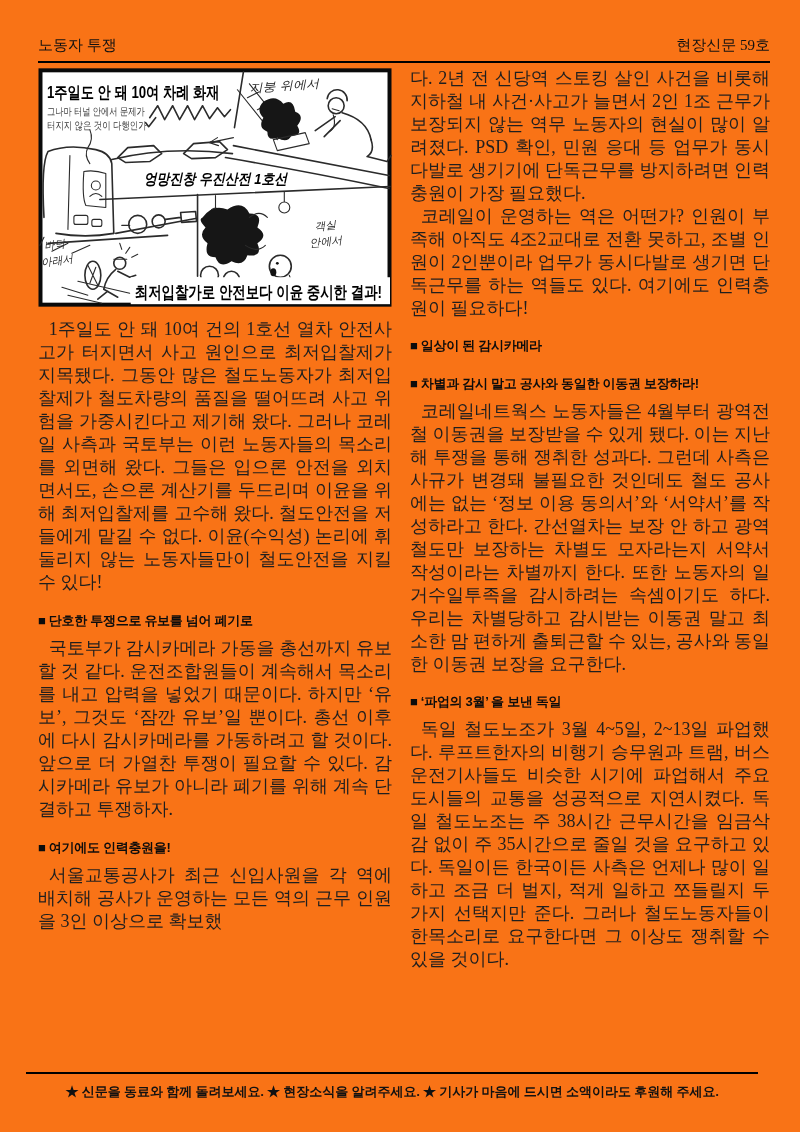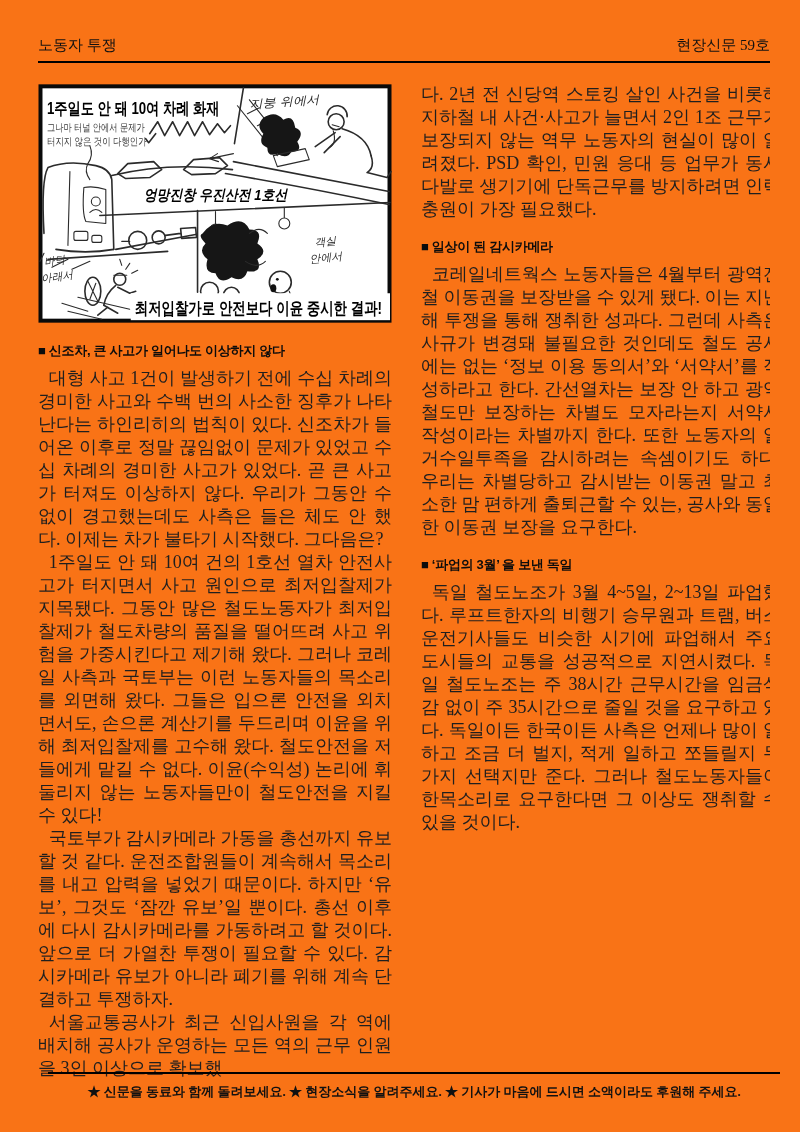--- a/index.html
+++ b/index.html
@@ -6,38 +6,38 @@
   .page {
     position:relative; width:800px; height:1132px; margin:0 auto;
     background:#f97316; color:#222;
     font-family:"Liberation Serif", serif;
     overflow:hidden;
   }
   .content { position:absolute; left:38px; width:732px; top:36px; }
   .masthead { display:flex; justify-content:space-between; align-items:baseline;
     font-size:15px; color:#111; }
   .top-rule { border:none; border-top:2px solid #000; margin:6px 0 0 0; }
-  .columns { display:flex; gap:29px; margin-top:20px; height:1004px; overflow:hidden; }
+  .columns { display:flex; gap:18px; margin-top:4px; height:1004px; overflow:hidden; }
   .col-left { width:354px; flex:0 0 354px; }
   .col-right { width:360px; flex:0 0 360px; }
   .cartoon { margin:0 0 10px 0; }
   .cartoon svg { display:block; }
   h2.sec-head {
     font-family:"Liberation Sans", sans-serif;
     font-size:13px; font-weight:bold; color:#0c0c0c;
     letter-spacing:-0.3px; white-space:nowrap;
     margin:15px 0 4px 0; line-height:24px;
   }
   .col-right h2.sec-head:first-of-type { margin-top:14px; }
   p.body-text {
     margin:0; font-size:18px; line-height:23px; text-align:justify;
     text-indent:0.6em; color:#1f1f1f; word-break:normal;
   }
   p.no-indent { text-indent:0; }
-  .page-footer { position:absolute; left:48px; width:732px; top:1072px; }
+  .page-footer { position:absolute; left:26px; width:732px; top:1072px; }
   .bottom-rule { border:none; border-top:2px solid #000; margin:0; }
   .footer-text {
     margin:9px 0 0 0; text-align:center; font-size:13px; font-weight:bold;
     color:#111; font-family:"Liberation Serif", serif;
   }
   
   .sk  { fill:none; stroke:#2b2b2b; stroke-width:1.6; stroke-linecap:round; stroke-linejoin:round; }
   .skt { fill:none; stroke:#2b2b2b; stroke-width:1.1; stroke-linecap:round; stroke-linejoin:round; }
   .blob { fill:#161616; stroke:none; }
   text.ct-title { font:bold 16.5px "Liberation Sans", sans-serif; fill:#000; }
@@ -151,41 +151,41 @@
             <text class="ct-train" x="106" y="117" textLength="144" lengthAdjust="spacingAndGlyphs">엉망진창 우진산전 1호선</text>
             <text class="ct-hand-sm" x="6" y="181" textLength="21" lengthAdjust="spacingAndGlyphs" transform="rotate(-7 16 177)">바닥</text>
             <text class="ct-hand-sm" x="3" y="197" textLength="32" lengthAdjust="spacingAndGlyphs" transform="rotate(-7 19 193)">아래서</text>
             <text class="ct-hand-sm" x="277" y="162" textLength="22" lengthAdjust="spacingAndGlyphs" transform="rotate(-6 288 158)">객실</text>
             <text class="ct-hand-sm" x="272" y="178" textLength="33" lengthAdjust="spacingAndGlyphs" transform="rotate(-6 288 174)">안에서</text>
             <text class="ct-cap" x="97" y="231" textLength="248" lengthAdjust="spacingAndGlyphs">최저입찰가로 안전보다 이윤 중시한 결과!</text>
           </svg>
         </figure>
 
         <section>
-          <h2 class="sec-head">■ 신조차, 큰 사고가 일어나도 이상하지 않다</h2>
-          <p class="body-text">대형 사고 1건이 발생하기 전에 수십 차례의 경미한 사고와 수백 번의 사소한 징후가 나타난다는 하인리히의 법칙이 있다. 신조차가 들어온 이후로 정말 끊임없이 문제가 있었고 수십 차례의 경미한 사고가 있었다. 곧 큰 사고가 터져도 이상하지 않다. 우리가 그동안 수없이 경고했는데도 사측은 들은 체도 안 했다. 이제는 차가 불타기 시작했다. 그다음은?</p>
-        </section>
-        <section>
           <p class="body-text">1주일도 안 돼 10여 건의 1호선 열차 안전사고가 터지면서 사고 원인으로 최저입찰제가 지목됐다. 그동안 많은 철도노동자가 최저입찰제가 철도차량의 품질을 떨어뜨려 사고 위험을 가중시킨다고 제기해 왔다. 그러나 코레일 사측과 국토부는 이런 노동자들의 목소리를 외면해 왔다. 그들은 입으론 안전을 외치면서도, 손으론 계산기를 두드리며 이윤을 위해 최저입찰제를 고수해 왔다. 철도안전을 저들에게 맡길 수 없다. 이윤(수익성) 논리에 휘둘리지 않는 노동자들만이 철도안전을 지킬 수 있다!</p>
         </section>
         <section>
+          <h2 class="sec-head">■ 단호한 투쟁으로 유보를 넘어 폐기로</h2>
           <p class="body-text">국토부가 감시카메라 가동을 총선까지 유보할 것 같다. 운전조합원들이 계속해서 목소리를 내고 압력을 넣었기 때문이다. 하지만 ‘유보’, 그것도 ‘잠깐 유보’일 뿐이다. 총선 이후에 다시 감시카메라를 가동하려고 할 것이다. 앞으로 더 가열찬 투쟁이 필요할 수 있다. 감시카메라 유보가 아니라 폐기를 위해 계속 단결하고 투쟁하자.</p>
         </section>
         <section>
+          <h2 class="sec-head">■ 여기에도 인력충원을!</h2>
           <p class="body-text">서울교통공사가 최근 신입사원을 각 역에 배치해 공사가 운영하는 모든 역의 근무 인원을 3인 이상으로 확보했</p>
         </section>
       </div>
 
       <div class="col-right">
         <p class="body-text no-indent">다. 2년 전 신당역 스토킹 살인 사건을 비롯해 지하철 내 사건·사고가 늘면서 2인 1조 근무가 보장되지 않는 역무 노동자의 현실이 많이 알려졌다. PSD 확인, 민원 응대 등 업무가 동시다발로 생기기에 단독근무를 방지하려면 인력충원이 가장 필요했다.</p>
+        <p class="body-text">코레일이 운영하는 역은 어떤가? 인원이 부족해 아직도 4조2교대로 전환 못하고, 조별 인원이 2인뿐이라 업무가 동시다발로 생기면 단독근무를 하는 역들도 있다. 여기에도 인력충원이 필요하다!</p>
 
         <section>
           <h2 class="sec-head">■ 일상이 된 감시카메라</h2>
         </section>
         <section>
+          <h2 class="sec-head">■ 차별과 감시 말고 공사와 동일한 이동권 보장하라!</h2>
           <p class="body-text">코레일네트웍스 노동자들은 4월부터 광역전철 이동권을 보장받을 수 있게 됐다. 이는 지난해 투쟁을 통해 쟁취한 성과다. 그런데 사측은 사규가 변경돼 불필요한 것인데도 철도 공사에는 없는 ‘정보 이용 동의서’와 ‘서약서’를 작성하라고 한다. 간선열차는 보장 안 하고 광역철도만 보장하는 차별도 모자라는지 서약서 작성이라는 차별까지 한다. 또한 노동자의 일거수일투족을 감시하려는 속셈이기도 하다. 우리는 차별당하고 감시받는 이동권 말고 최소한 맘 편하게 출퇴근할 수 있는, 공사와 동일한 이동권 보장을 요구한다.</p>
         </section>
         <section>
           <h2 class="sec-head">■ ‘파업의 3월’ 을 보낸 독일</h2>
           <p class="body-text">독일 철도노조가 3월 4~5일, 2~13일 파업했다. 루프트한자의 비행기 승무원과 트램, 버스 운전기사들도 비슷한 시기에 파업해서 주요 도시들의 교통을 성공적으로 지연시켰다. 독일 철도노조는 주 38시간 근무시간을 임금삭감 없이 주 35시간으로 줄일 것을 요구하고 있다. 독일이든 한국이든 사측은 언제나 많이 일하고 조금 더 벌지, 적게 일하고 쪼들릴지 두 가지 선택지만 준다. 그러나 철도노동자들이 한목소리로 요구한다면 그 이상도 쟁취할 수 있을 것이다.</p>
         </section>
       </div>
     </div>
   </div>
 

